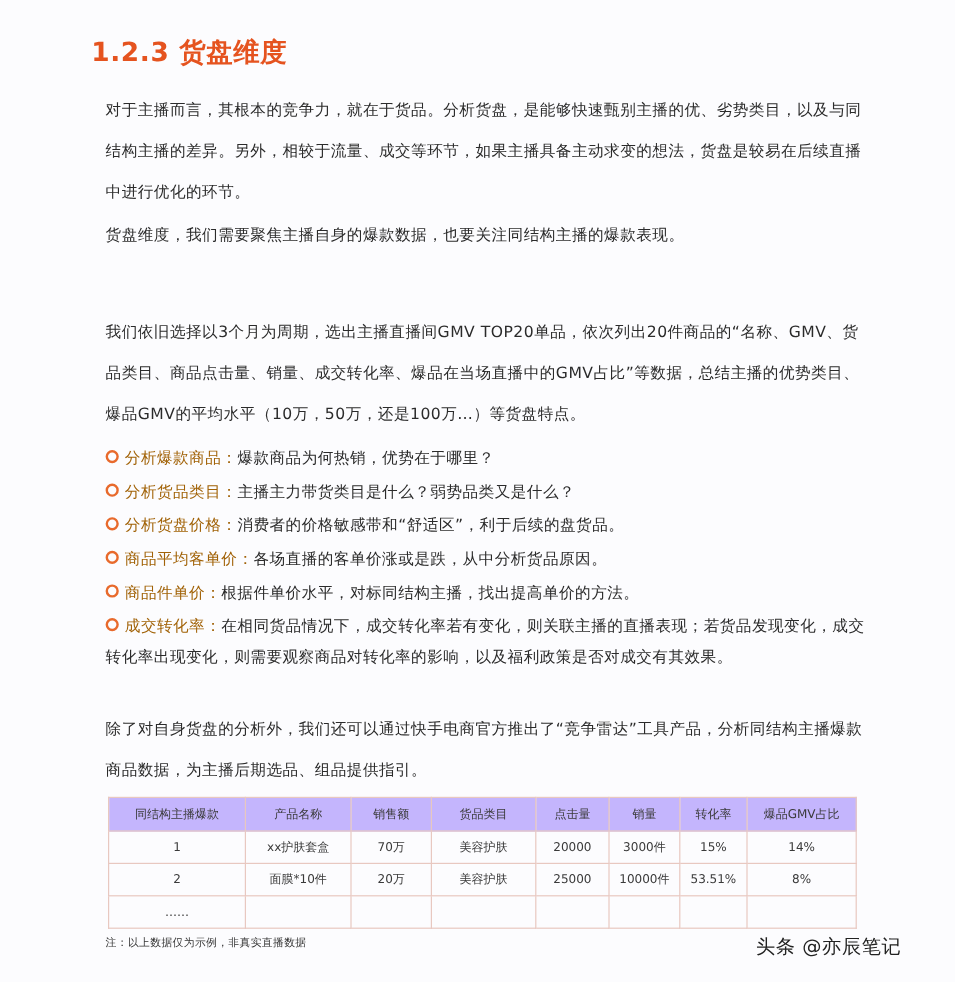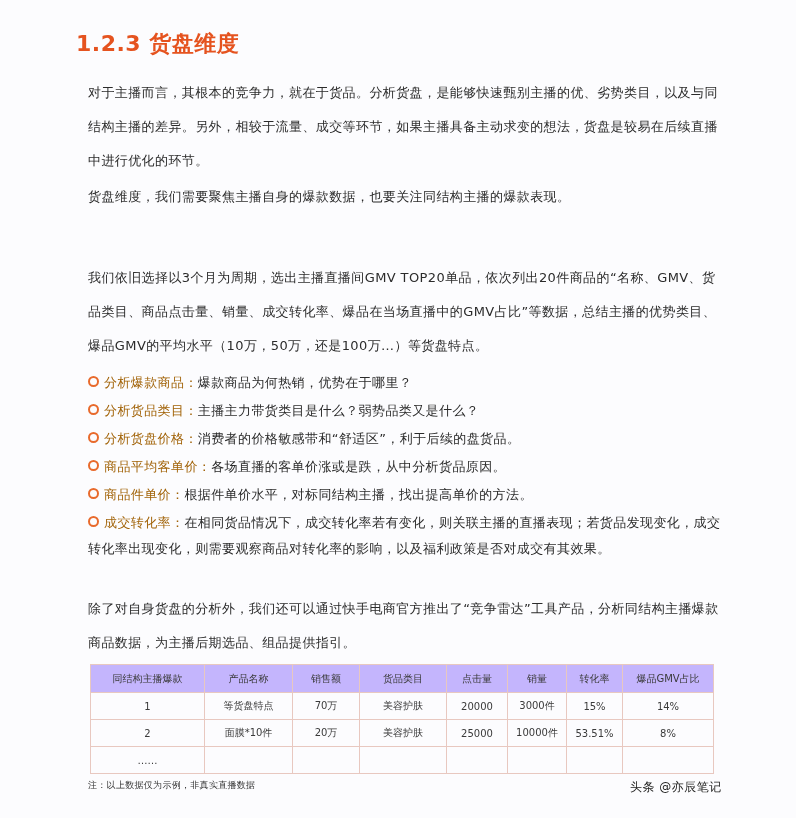--- a/index.html
+++ b/index.html
@@ -47,21 +47,21 @@
       border: 1px solid #e8c8c0; text-align: center; height: 26px; padding: 0;
       font-weight: normal;
     }
     table.goods th { background: #c4b5fd; height: 27px; }
     .note {
       position: absolute; left: 88px; top: 779px;
       font-size: 9px; color: #333; letter-spacing: 0.3px;
     }
     .watermark {
       position: absolute; left: 630px; top: 779px;
-      font-size: 12px; color: #222; letter-spacing: 0.5px;
+      font-size: 16px; color: #222; letter-spacing: 0.5px;
       text-shadow: 0 0 2px #fff, 0 0 2px #fff;
     }
   </style>
 </head>
 <body>
 
 <div class="page">
   <div class="title">1.2.3 货盘维度</div>
 
   <div class="para p1">对于主播而言，其根本的竞争力，就在于货品。分析货盘，是能够快速甄别主播的优、劣势类目，以及与同结构主播的差异。另外，相较于流量、成交等环节，如果主播具备主动求变的想法，货盘是较易在后续直播中进行优化的环节。</div>
@@ -100,21 +100,21 @@
         <th style="width:86px">货品类目</th>
         <th style="width:60px">点击量</th>
         <th style="width:58px">销量</th>
         <th style="width:55px">转化率</th>
         <th>爆品GMV占比</th>
       </tr>
     </thead>
     <tbody>
       <tr>
         <td>1</td>
-        <td>等货盘特点</td>
+        <td>xx护肤套盒</td>
         <td>70万</td>
         <td>美容护肤</td>
         <td>20000</td>
         <td>3000件</td>
         <td>15%</td>
         <td>14%</td>
       </tr>
       <tr>
         <td>2</td>
         <td>面膜*10件</td>

